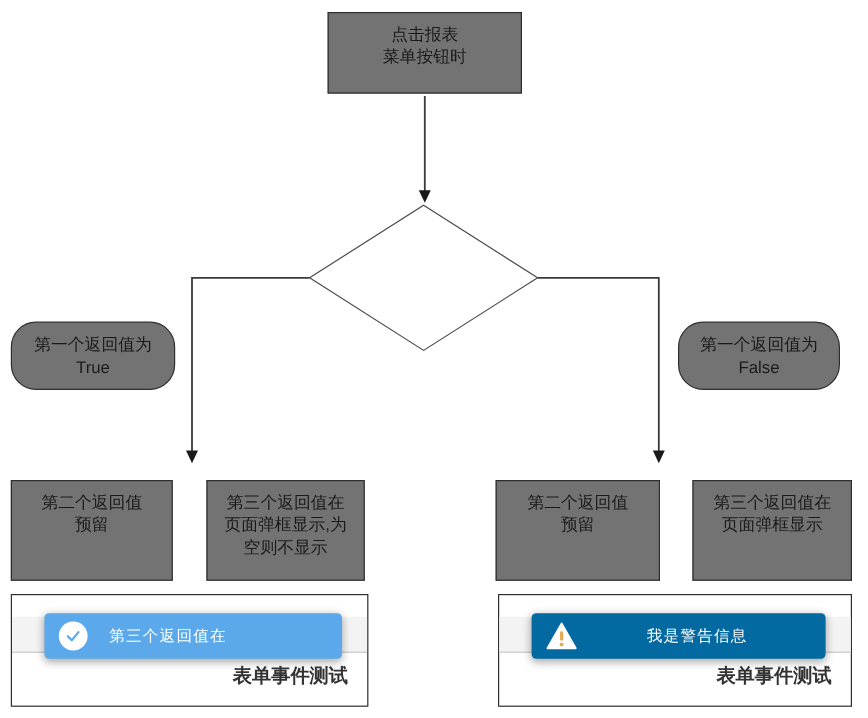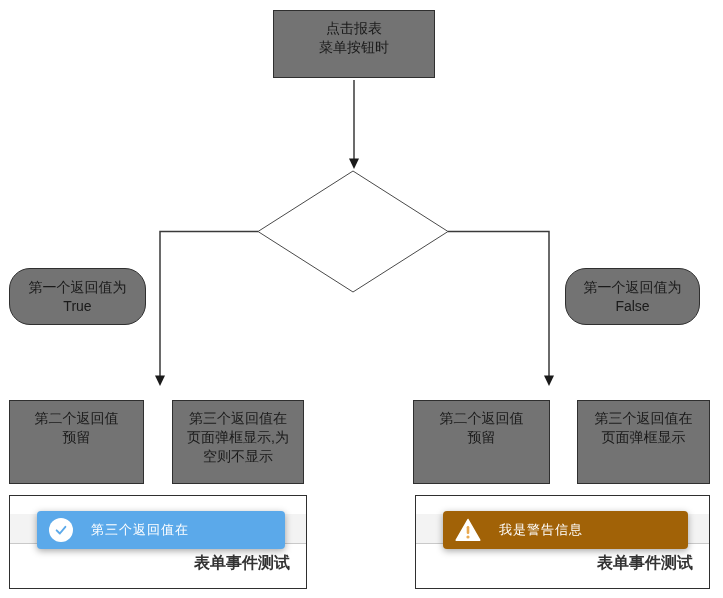--- a/index.html
+++ b/index.html
@@ -27,21 +27,21 @@
   .panel-header {
     position:absolute; left:0; right:0; top:18px; height:30px;
     background:#f3f3f3; border-bottom:1px solid #c9c9c9;
   }
   .toast {
     position:absolute; height:38px; border-radius:4px;
     display:flex; align-items:center;
     box-shadow:0 2px 7px rgba(0,0,0,0.35);
   }
   .toast-info { background:#5BA9EA; }
-  .toast-warning { background:#a16207; }
+  .toast-warning { background:#0369a1;gap:40px; }
   .toast-msg {
     color:#fff; font-size:13px; letter-spacing:1px; margin-left:18px;
   }
   .circle-icon {
     width:24px; height:24px; border-radius:50%; background:#fff;
     margin-left:12px; display:flex; align-items:center; justify-content:center;
     flex:0 0 auto;
   }
   .tri-icon { margin-left:12px; flex:0 0 auto; display:flex; }
   .caption {

